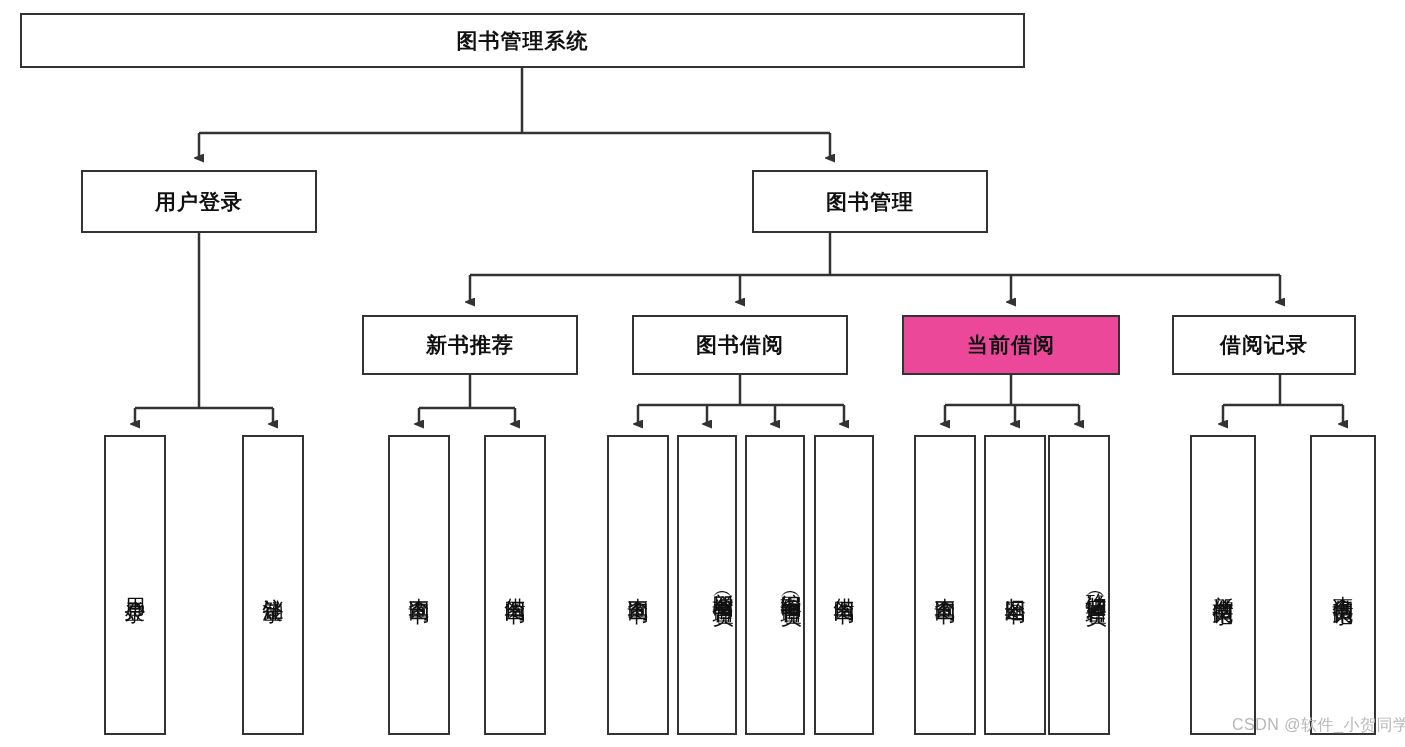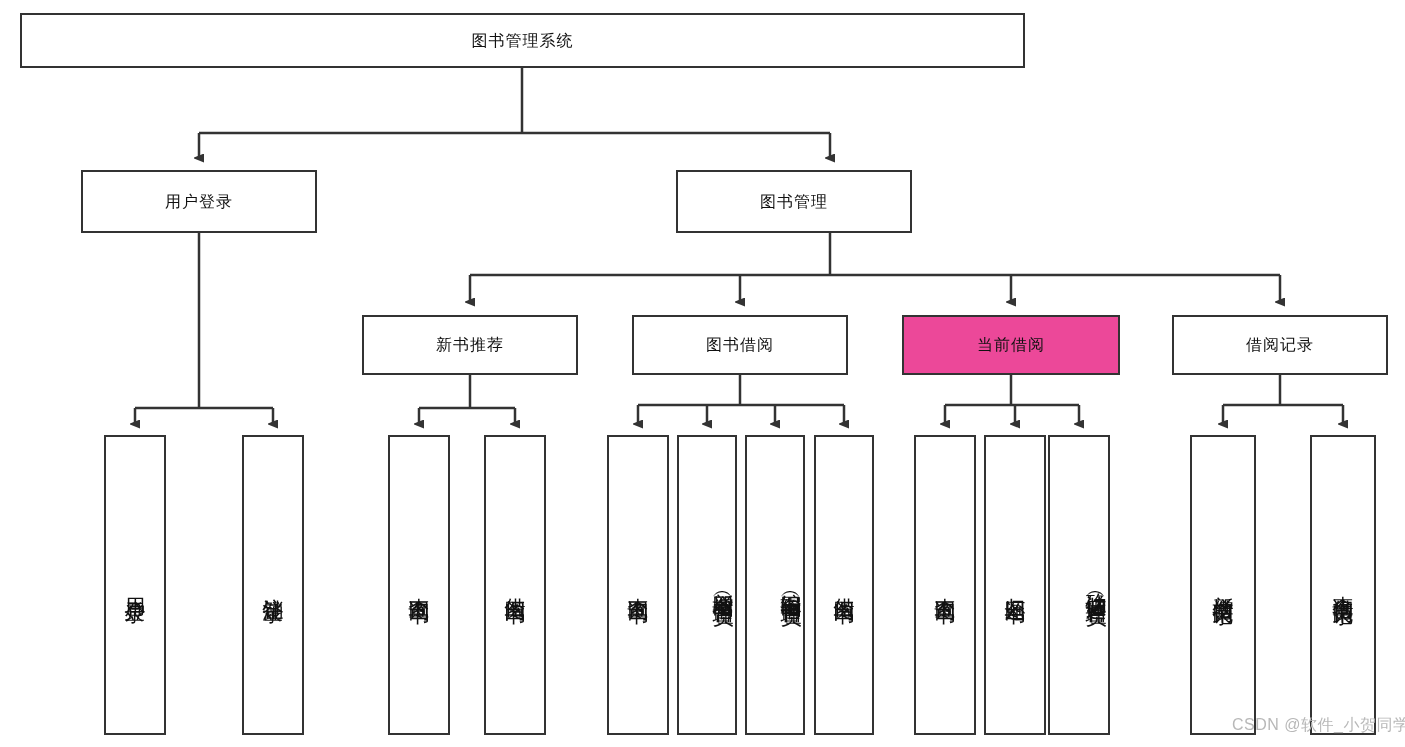--- a/index.html
+++ b/index.html
@@ -29,24 +29,25 @@
     position: absolute;
     box-sizing: border-box;
     border: 2px solid #333333;
     background: #ffffff;
     display: flex;
     align-items: center;
     justify-content: center;
     color: #111111;
   }
   .node.horiz {
-    font-size: 16px;
+    font-size: 21px;
     letter-spacing: 1px;
     line-height: 1.2;
     text-align: center;
+    font-weight: bold;
   }
   .node.vert {
     writing-mode: vertical-rl;
     text-orientation: upright;
     font-size: 21px;
     letter-spacing: 2px;
     line-height: 1.15;
     padding: 4px 0;
     text-align: center;
   }
@@ -113,26 +114,26 @@
       <path d="M1280,375 L1280,405"></path>
       <path d="M1223,405 L1343,405"></path>
       <path d="M1223,405 L1223,424" marker-end="url(#arrow)"></path>
       <path d="M1343,405 L1343,424" marker-end="url(#arrow)"></path>
     </g>
   </svg>
 
   <div class="node horiz" style="left: 20px; top: 13px; width: 1005px; height: 55px; border-color: rgb(51, 51, 51); background: rgb(255, 255, 255); color: rgb(17, 17, 17);">图书管理系统</div>
 
   <div class="node horiz" style="left: 81px; top: 170px; width: 236px; height: 63px; border-color: rgb(51, 51, 51); background: rgb(255, 255, 255); color: rgb(17, 17, 17);">用户登录</div>
-  <div class="node horiz" style="left: 676px; top: 170px; width: 236px; height: 63px; border-color: rgb(51, 51, 51); background: rgb(255, 255, 255); color: rgb(17, 17, 17);">图书管理</div>
+  <div class="node horiz" style="left: 752px; top: 170px; width: 236px; height: 63px; border-color: rgb(51, 51, 51); background: rgb(255, 255, 255); color: rgb(17, 17, 17);">图书管理</div>
 
   <div class="node horiz" style="left: 362px; top: 315px; width: 216px; height: 60px; border-color: rgb(51, 51, 51); background: rgb(255, 255, 255); color: rgb(17, 17, 17);">新书推荐</div>
   <div class="node horiz" style="left: 632px; top: 315px; width: 216px; height: 60px; border-color: rgb(51, 51, 51); background: rgb(255, 255, 255); color: rgb(17, 17, 17);">图书借阅</div>
   <div class="node horiz" style="left: 902px; top: 315px; width: 218px; height: 60px; border-color: rgb(51, 51, 51); background: #ec4899; color: rgb(17, 17, 17);">当前借阅</div>
-  <div class="node horiz" style="left: 1172px; top: 315px; width: 216px; height: 60px; border-color: rgb(51, 51, 51); background: rgb(255, 255, 255); color: rgb(17, 17, 17);">借阅记录</div>
+  <div class="node horiz" style="left: 1172px; top: 315px; width: 184px; height: 60px; border-color: rgb(51, 51, 51); background: rgb(255, 255, 255); color: rgb(17, 17, 17);">借阅记录</div>
 
   <div class="node vert" style="left: 104px; top: 435px; width: 62px; height: 300px; border-color: rgb(51, 51, 51); background: rgb(255, 255, 255); color: rgb(17, 17, 17);">用户登录</div>
   <div class="node vert" style="left: 242px; top: 435px; width: 62px; height: 300px; border-color: rgb(51, 51, 51); background: rgb(255, 255, 255); color: rgb(17, 17, 17);">注销登录</div>
   <div class="node vert" style="left: 388px; top: 435px; width: 62px; height: 300px; border-color: rgb(51, 51, 51); background: rgb(255, 255, 255); color: rgb(17, 17, 17);">查询图书</div>
   <div class="node vert" style="left: 484px; top: 435px; width: 62px; height: 300px; border-color: rgb(51, 51, 51); background: rgb(255, 255, 255); color: rgb(17, 17, 17);">借阅图书</div>
   <div class="node vert" style="left: 607px; top: 435px; width: 62px; height: 300px; border-color: rgb(51, 51, 51); background: rgb(255, 255, 255); color: rgb(17, 17, 17);">查询图书</div>
   <div class="node vert topalign" style="left: 677px; top: 435px; width: 60px; height: 300px; border-color: rgb(51, 51, 51); background: rgb(255, 255, 255); color: rgb(17, 17, 17);">新增图书（管理员）</div>
   <div class="node vert topalign" style="left: 745px; top: 435px; width: 60px; height: 300px; border-color: rgb(51, 51, 51); background: rgb(255, 255, 255); color: rgb(17, 17, 17);">编辑图书（管理员）</div>
   <div class="node vert" style="left: 814px; top: 435px; width: 60px; height: 300px; border-color: rgb(51, 51, 51); background: rgb(255, 255, 255); color: rgb(17, 17, 17);">借阅图书</div>
   <div class="node vert" style="left: 914px; top: 435px; width: 62px; height: 300px; border-color: rgb(51, 51, 51); background: rgb(255, 255, 255); color: rgb(17, 17, 17);">查询图书</div>

